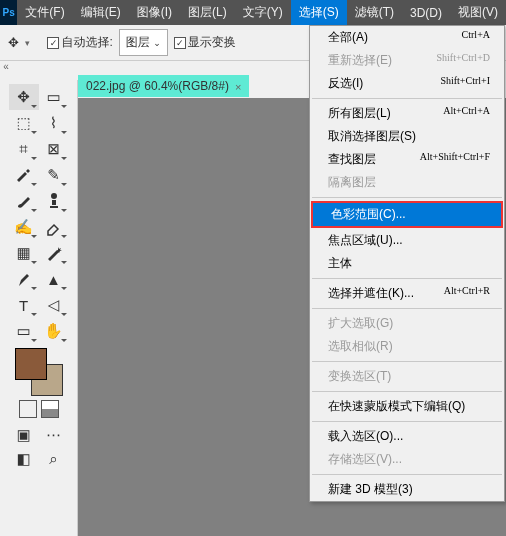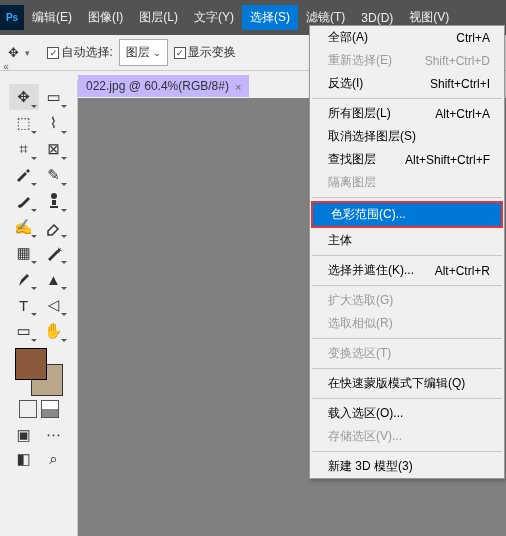--- a/index.html
+++ b/index.html
@@ -1,76 +1,77 @@
 <!DOCTYPE html>
 <html><head>
 <meta charset="utf-8">
 <style>
   * { margin:0; padding:0; box-sizing:border-box; font-family:"Microsoft YaHei","Segoe UI",sans-serif; }
   body { width:506px; height:536px; background:#f0f0f0; overflow:hidden; position:relative; }
 
   
-  .menubar { height:35px; background:#535353; display:flex; align-items:center; font-size:12px; color:#eee; }
+  .menubar { height:25px; background:#535353; display:flex; align-items:center; font-size:12px; color:#eee; }
   .ps-logo { width:24px; height:25px; background:#001e36; color:#31a8ff; display:flex; align-items:center; justify-content:center; font-weight:bold; font-size:10px; }
   .menubar .menu-item { padding:0 8px; height:25px; display:flex; align-items:center; white-space:nowrap; }
   .menubar .menu-item.active { background:#0078d7; color:#fff; }
 
   
   .options { height:36px; border-bottom:1px solid #ccc; background:#f0f0f0; display:flex; align-items:center; padding:0 8px; gap:6px; font-size:12px; color:#333; }
   .dd { border:1px solid #aaa; padding:4px 6px; background:#fff; }
   .chk { display:flex; align-items:center; gap:2px; }
   .chk .box { width:12px; height:12px; border:1px solid #555; background:#fff; display:flex; align-items:center; justify-content:center; font-size:9px; color:#333;}
   .arrow4 { font-size:13px; }
 
   
   .edge { position:absolute; left:0; top:61px; width:12px; height:18px; font-size:10px; color:#666; text-align:center;}
 
   
   .tabbar { position:absolute; left:78px; top:74px; height:24px; display:flex; align-items:center;}
-  .tab { background:#c4b5fd; font-size:12px; color:#333; padding:4px 8px; display:flex; gap:6px; align-items:flex-end; }
+  .tab { background:#5eead4; font-size:12px; color:#333; padding:4px 8px; display:flex; gap:6px; align-items:flex-end; }
   .tab .x { font-size:11px; color:#666; }
 
   
   .canvas { position:absolute; left:78px; top:98px; right:0; bottom:0; background:#808080; }
 
   
   .tools { position:absolute; left:0; top:80px; width:78px; bottom:0; background:#f0f0f0; border-right:1px solid #ccc; display:flex; flex-direction:column; padding:4px 6px 0 6px; }
   .tool-grid { display:grid; grid-template-columns:repeat(2, 30px); grid-auto-rows:26px; gap:0; justify-content:center;}
   .tool { width:30px; height:26px; display:flex; align-items:center; justify-content:center; font-size:15px; color:#333; position:relative; }
   .tool.sel { background:#ddd; }
   .mini-arrow::after { content:''; position:absolute; right:2px; bottom:2px; width:0; height:0; border-left:3px solid transparent; border-right:3px solid transparent; border-top:3px solid #555;}
   .swatches { margin-top:4px; width:48px; height:48px; position:relative; margin-left:auto; margin-right:auto;}
   .sw-back { position:absolute; right:0; bottom:0; width:32px; height:32px; background:#b9a78a; border:1px solid #333;}
   .sw-front { position:absolute; left:0; top:0; width:32px; height:32px; background:#8a5a3a; border:1px solid #000;}
   .mode-icons { display:flex; gap:4px; justify-content:center; margin-top:4px;}
   .mode-icons .m { width:18px; height:18px; border:1px solid #555;}
   .extra-icons { display:grid; grid-template-columns:repeat(2,30px); grid-auto-rows:24px; justify-content:center; margin-top:4px;}
 
   
   .dropdown { position:absolute; left:309px; top:25px; width:196px; background:#f0f0f0; border:1px solid #999; box-shadow:2px 2px 4px rgba(0,0,0,.25); font-size:12px;}
-  .dropdown .row { display:flex; align-items:center; justify-content:space-between; padding:3px 14px 3px 18px; white-space:nowrap; color:#000;}
+  .dropdown .row { display:flex; align-items:flex-start; justify-content:space-between; padding:3px 14px 3px 18px; white-space:nowrap; color:#000;}
   .dropdown .row.disabled { color:#9a9a9a; }
   .dropdown .row.hover { background:#0078d7; color:#fff; }
   .dropdown hr { border:none; border-top:1px solid #c8c8c8; margin:3px 2px;}
   .dropdown .wrap-hl { border:3px solid #e33; margin:1px; }
   .dropdown .wrap-hl .row { margin:-1px; }
 
-  .shortcut { color:inherit; font-size:12px;}
+  .shortcut { color:inherit; font-size:10px;font-family:Liberation Serif, serif;}
   .lbl { display:flex; align-items:center; gap:0;}
   .tri { font-size:8px; margin-left:4px;}
 
   
   svg { pointer-events:none; }
 </style>
 </head>
 <body>
 
 <div class="menubar">
   <div class="ps-logo">Ps</div>
   <div id="menubar-items" style="display: flex;">
+      <div class="menu-item">文件(F)</div>
       <div class="menu-item">编辑(E)</div>
       <div class="menu-item">图像(I)</div>
       <div class="menu-item">图层(L)</div>
       <div class="menu-item">文字(Y)</div>
       <div class="menu-item active">选择(S)</div>
       <div class="menu-item">滤镜(T)</div>
       <div class="menu-item">3D(D)</div>
       <div class="menu-item">视图(V)</div>
     </div>
 </div>
@@ -196,20 +197,23 @@
     <div class="row disabled">
       <span class="lbl">隔离图层</span>
     </div>
     <hr>
     <div class="wrap-hl">
       <div class="row hover">
         <span class="lbl">色彩范围(C)...</span>
       </div>
     </div>
     <div class="row">
+      <span class="lbl">焦点区域(U)...</span>
+    </div>
+    <div class="row">
       <span class="lbl">主体</span>
     </div>
     <hr>
     <div class="row">
       <span class="lbl">选择并遮住(K)...</span>
       <span class="shortcut">Alt+Ctrl+R</span>
     </div>
     <hr>
     <div class="row disabled">
       <span class="lbl">扩大选取(G)</span>

